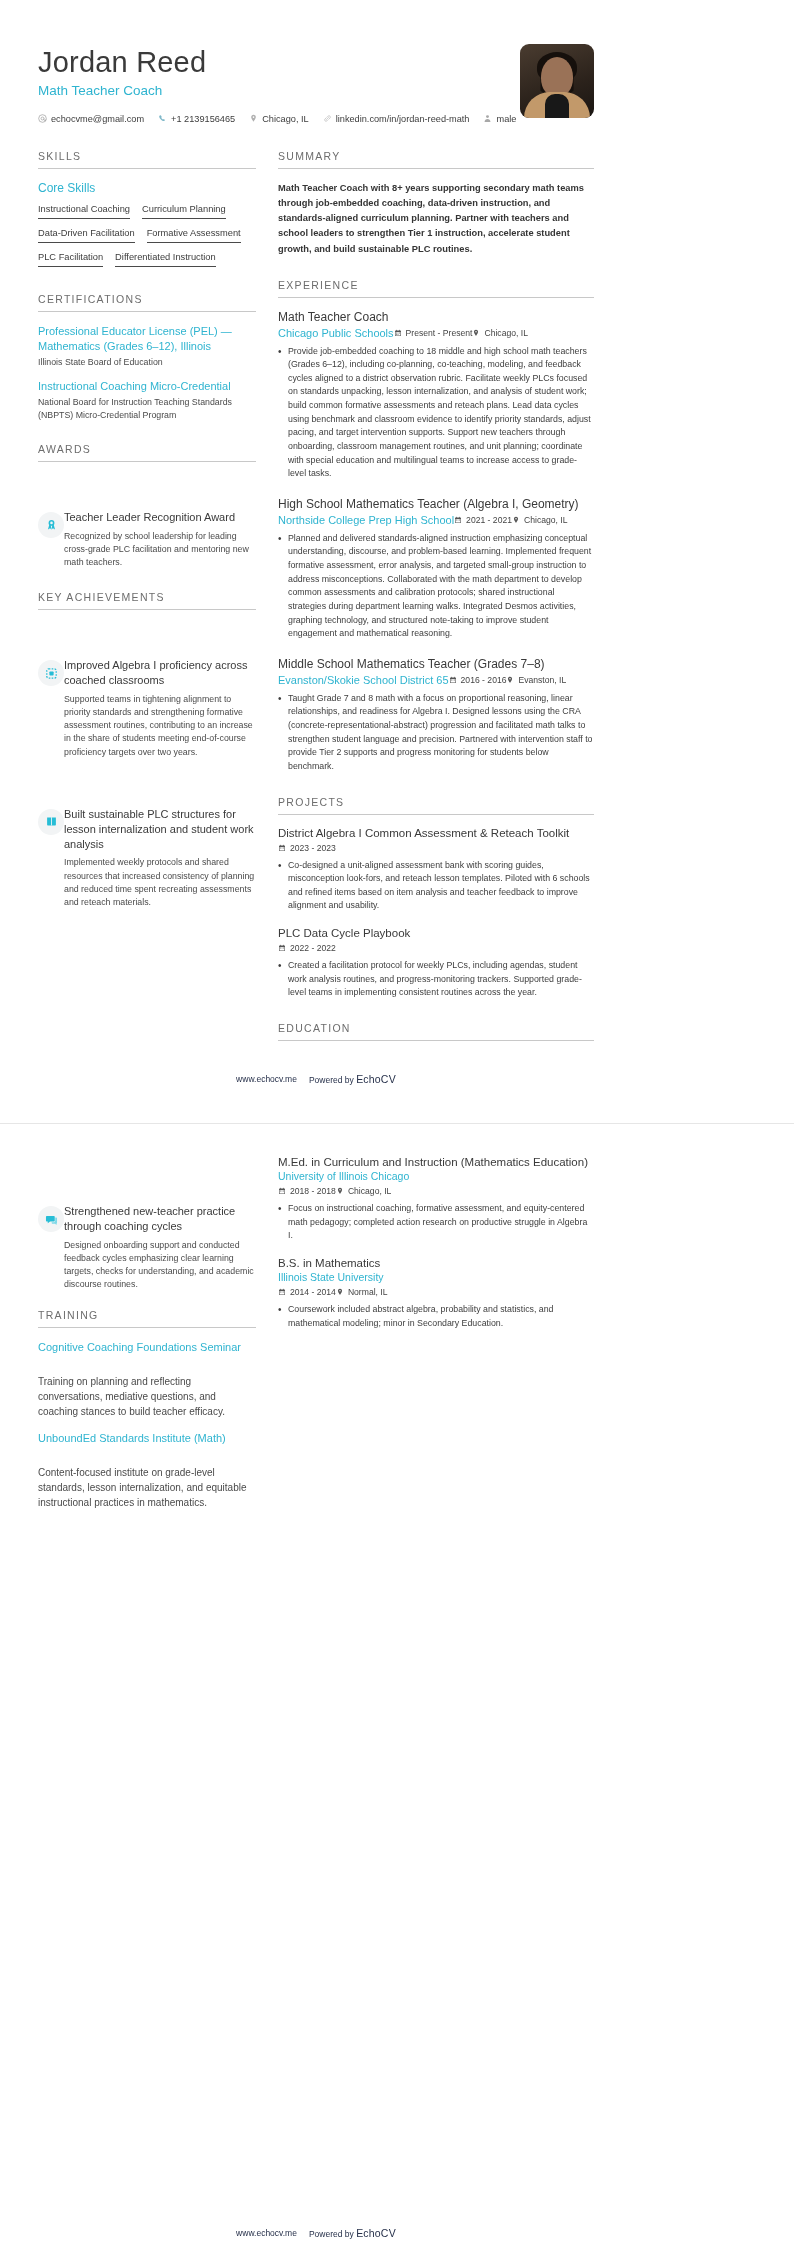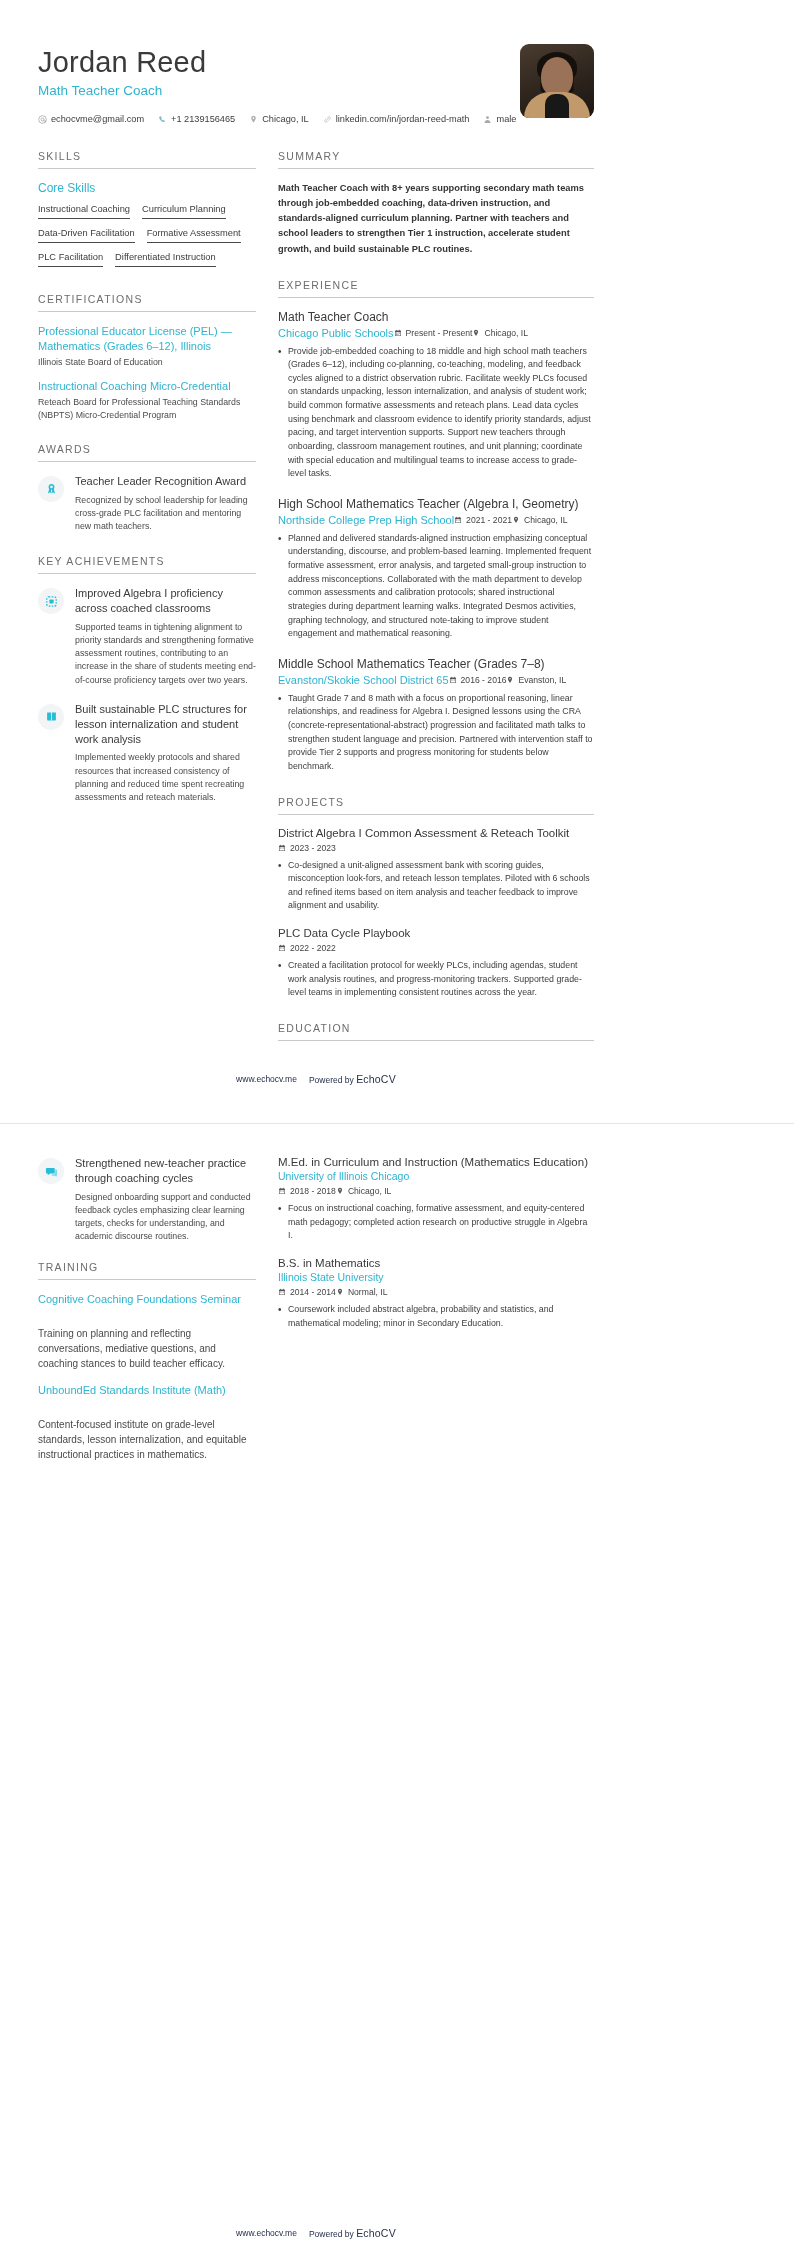--- a/index.html
+++ b/index.html
@@ -41,21 +41,21 @@
   }
   .contact-row {
     display: flex;
     flex-wrap: wrap;
     align-items: center;
     gap: 14px;
     margin-top: 16px;
     font-size: 9.2px;
     color: #3c3c3c;
   }
-  .contact-item { display: flex; align-items: flex-end; gap: 4px; white-space: nowrap; }
+  .contact-item { display: flex; align-items: flex-start; gap: 4px; white-space: nowrap; }
   .contact-item svg { flex: 0 0 auto; }
   .avatar {
     width: 74px; height: 74px;
     border-radius: 9px;
     overflow: hidden;
     flex: 0 0 auto;
     margin-top: 2px;
     background: linear-gradient(160deg,#4a3c30 0%, #2b221b 60%, #1a1512 100%);
     position: relative;
   }
@@ -138,21 +138,21 @@
     line-height: 1.35;
   }
   .cert-issuer {
     font-size: 8.8px;
     color: #4a4a4a;
     line-height: 1.4;
     margin-top: 2px;
   }
 
   
-  .icon-item { display: flex; gap: 11px; margin-bottom: 15px; }
+  .icon-item { display: flex; margin-bottom: 15px; margin-top: 48px; }
   .icon-bubble {
     flex: 0 0 auto;
     width: 26px; height: 26px;
     border-radius: 50%;
     background: #f2f4f5;
     display: flex; align-items: center; justify-content: center;
     margin-top: 2px;
   }
   .icon-item-body { flex: 1; }
   .icon-item-title {
@@ -315,21 +315,21 @@
       </div>
 
       <div class="sec">
         <div class="sec-head">CERTIFICATIONS</div>
         <div class="cert">
           <div class="cert-name">Professional Educator License (PEL) — Mathematics (Grades 6–12), Illinois</div>
           <div class="cert-issuer">Illinois State Board of Education</div>
         </div>
         <div class="cert">
           <div class="cert-name">Instructional Coaching Micro-Credential</div>
-          <div class="cert-issuer">Reteach Board for Professional Teaching Standards (NBPTS) Micro-Credential Program</div>
+          <div class="cert-issuer">National Board for Instruction Teaching Standards (NBPTS) Micro-Credential Program</div>
         </div>
       </div>
 
       <div class="sec">
         <div class="sec-head">AWARDS</div>
         <div class="icon-item">
           <div class="icon-bubble">
             <svg width="13" height="13" viewBox="0 0 16 16">
               <circle cx="8" cy="6" r="3.6" fill="#27bdd6"></circle>
               <path d="M5.2 8.6 3.6 14l2.6-1.3L8 14l-1-5.4z" fill="#27bdd6"></path>

